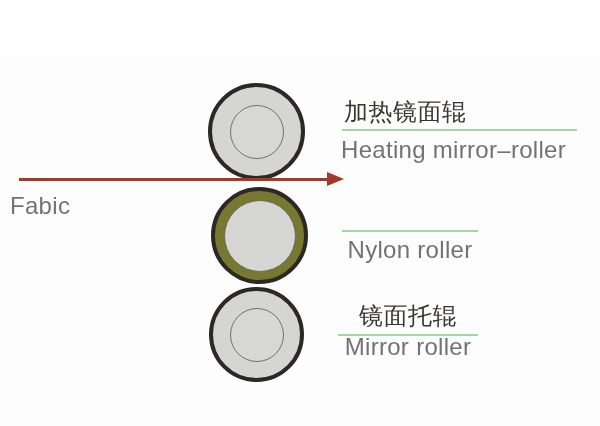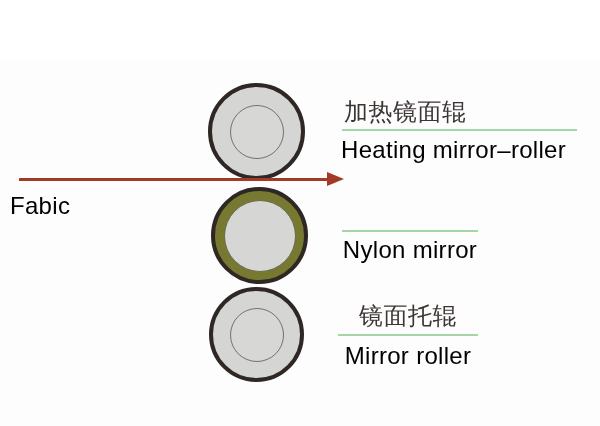--- a/index.html
+++ b/index.html
@@ -74,21 +74,21 @@
 
   
   .zh {
     color: #3B3533;
     font-size: 24px;
     line-height: 26px;
     white-space: nowrap;
     letter-spacing: 0.5px;
   }
   .en {
-    color: #000000;
+    color: #737373;
     font-size: 24px;
     line-height: 26px;
     white-space: nowrap;
     letter-spacing: 0.3px;
   }
   .abs { position: absolute; z-index: 3; }
 
   #fabric-zh { left: 22px; top: 141px; }
   #fabric-en { left: 10px; top: 193px; }
 
@@ -104,21 +104,21 @@
   #en1 { left: 341px; top: 137px; }
 
   
   #cn2 { left: 342px; top: 200px; width: 136px; text-align: center; }
   #hr2 { left: 342px; top: 230px; width: 136px; }
   #en2 { left: 342px; top: 237px; width: 136px; text-align: center; }
 
   
   #cn3 { left: 338px; top: 303px; width: 140px; text-align: center; }
   #hr3 { left: 338px; top: 334px; width: 140px; }
-  #en3 { left: 338px; top: 343px; width: 140px; text-align: center; }
+  #en3 { left: 338px; top: 334px; width: 140px; text-align: center; }
 </style>
 </head>
 <body>
 
 <div id="stage">
 
   <div class="panel"></div>
 
   <div id="roller-top" class="roller gray">
     <div class="roller-core core-thin"></div>
@@ -133,19 +133,19 @@
   <div class="arrow-line"></div>
   <div class="arrow-head"></div>
 
   <div id="fabric-en" class="abs en">Fabic</div>
 
   <div id="cn1" class="abs zh">加热镜面辊</div>
   <div id="hr1" class="underline"></div>
   <div id="en1" class="abs en">Heating mirror–roller</div>
 
   <div id="hr2" class="underline"></div>
-  <div id="en2" class="abs en">Nylon mirror</div>
+  <div id="en2" class="abs en">Nylon roller</div>
 
   <div id="cn3" class="abs zh">镜面托辊</div>
   <div id="hr3" class="underline"></div>
   <div id="en3" class="abs en">Mirror roller</div>
 
 </div>
 
 </body></html>

